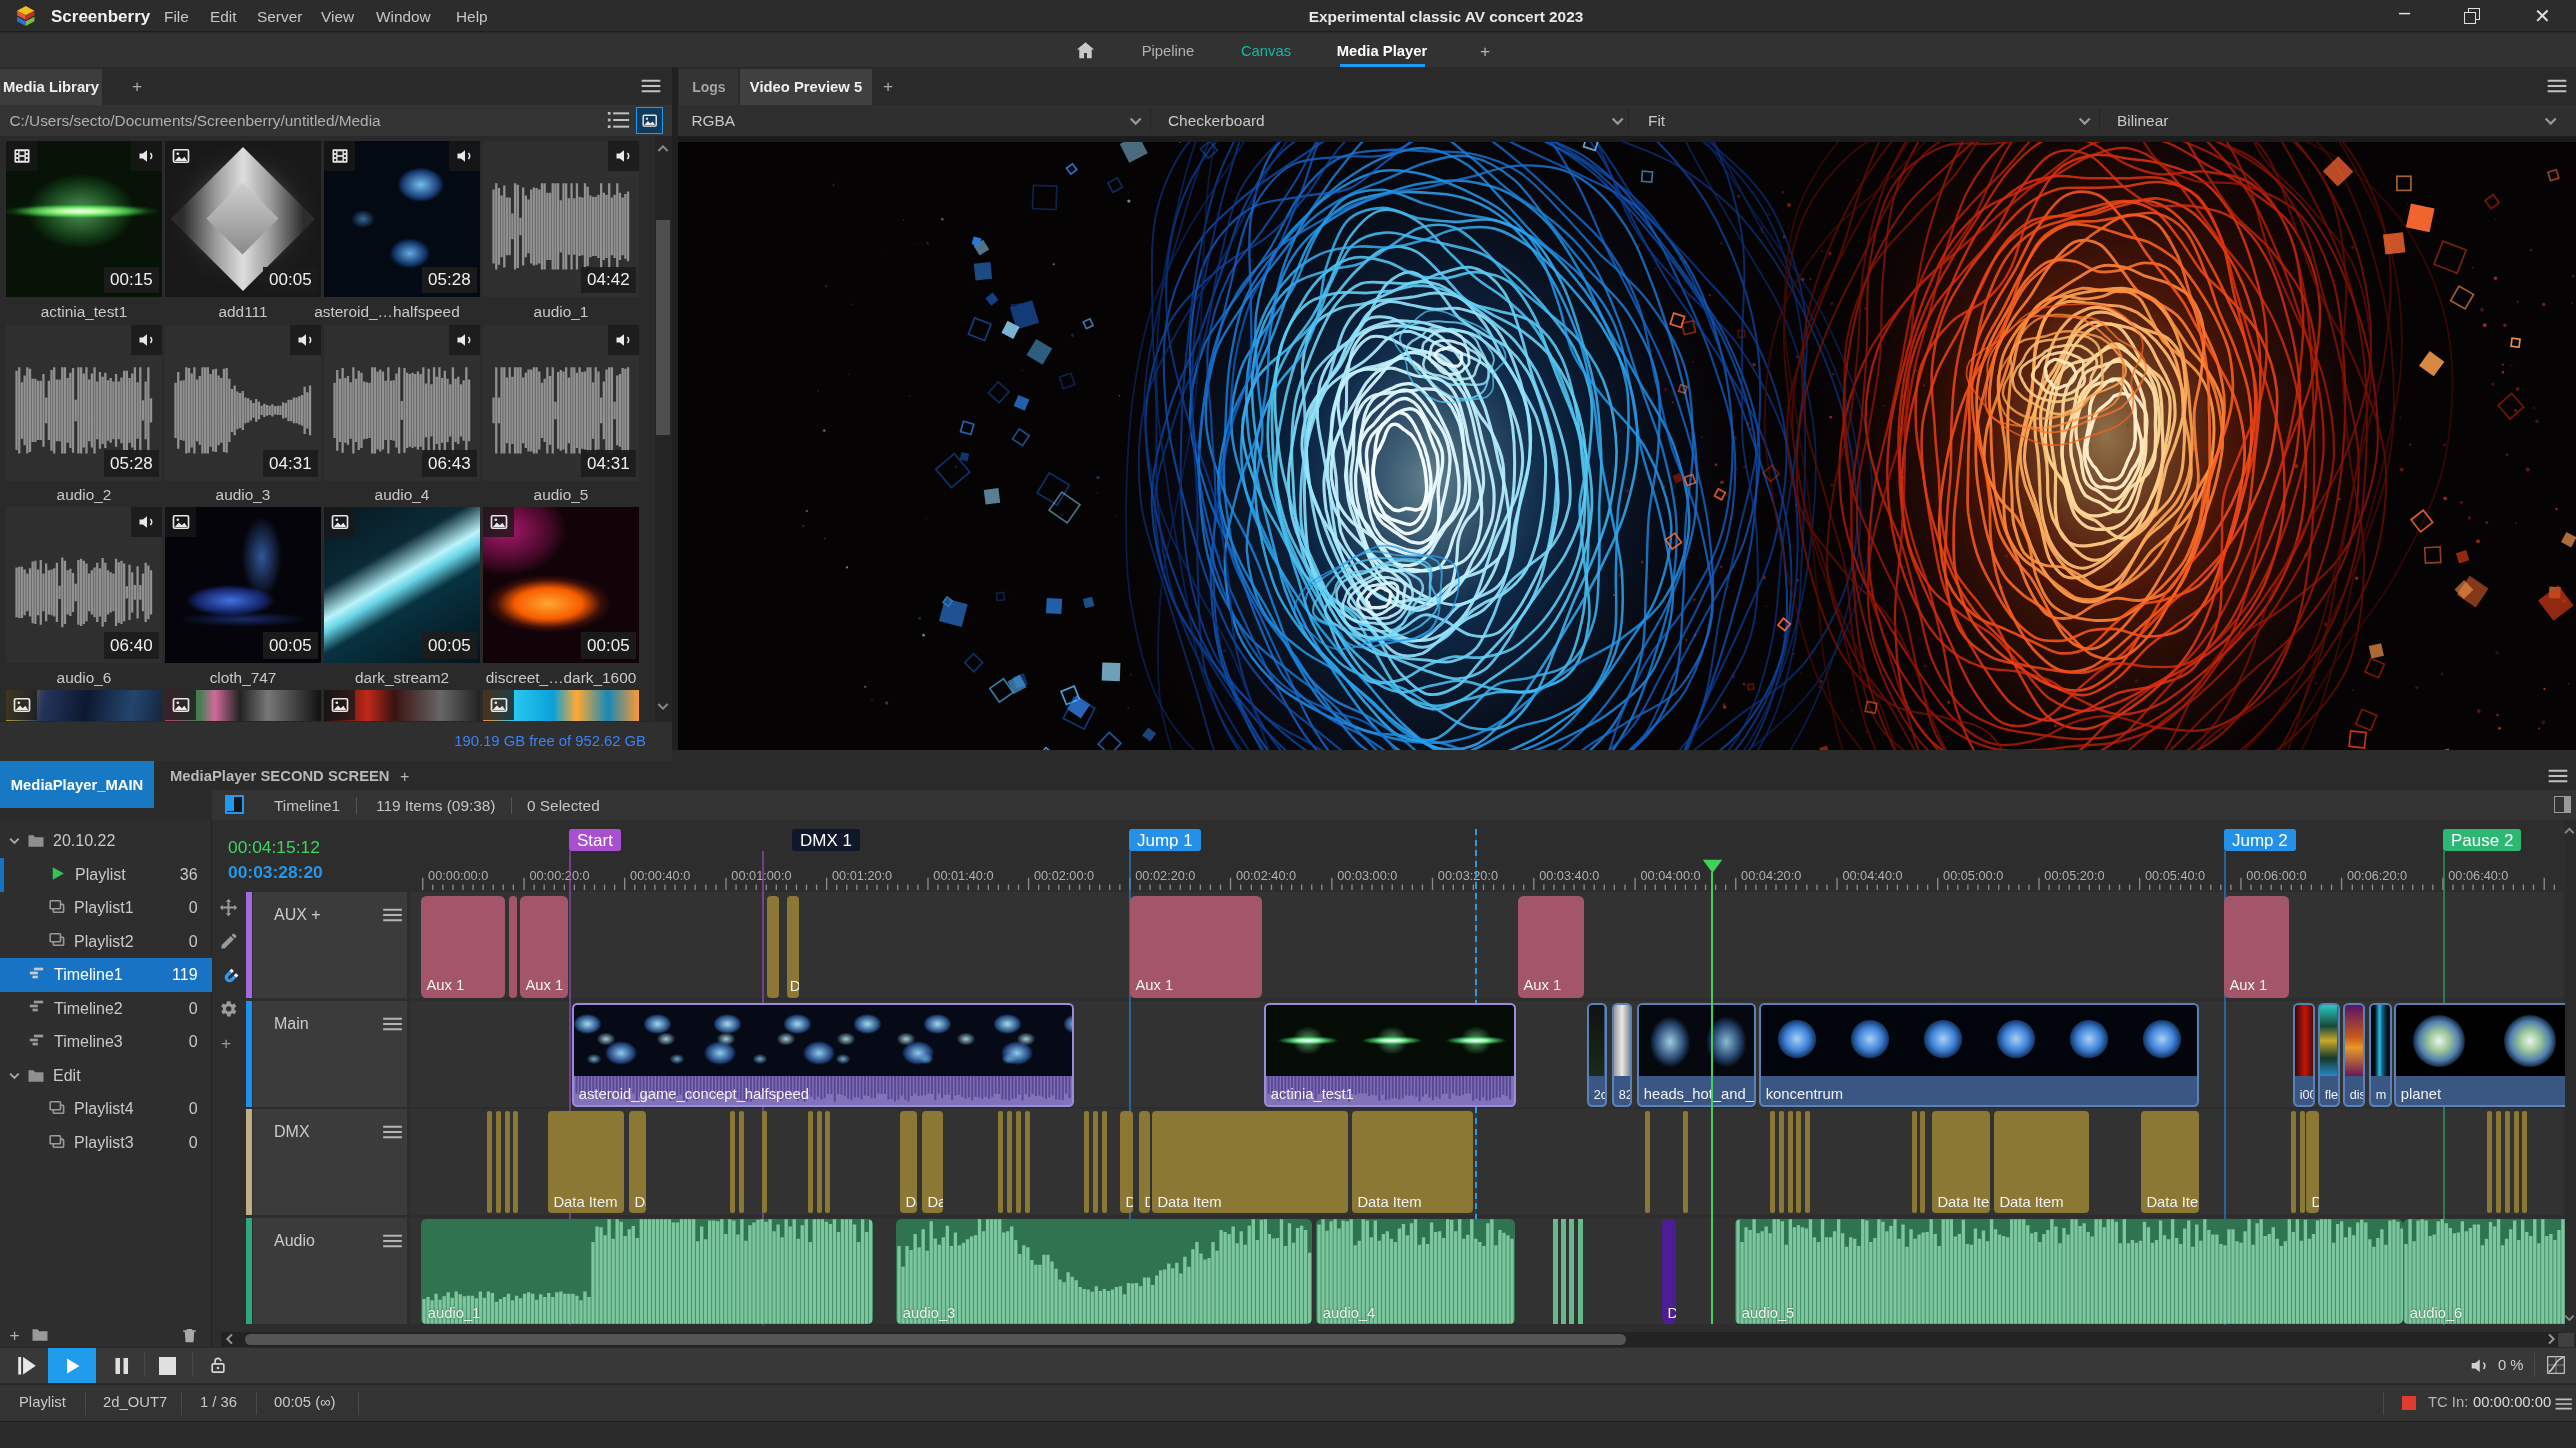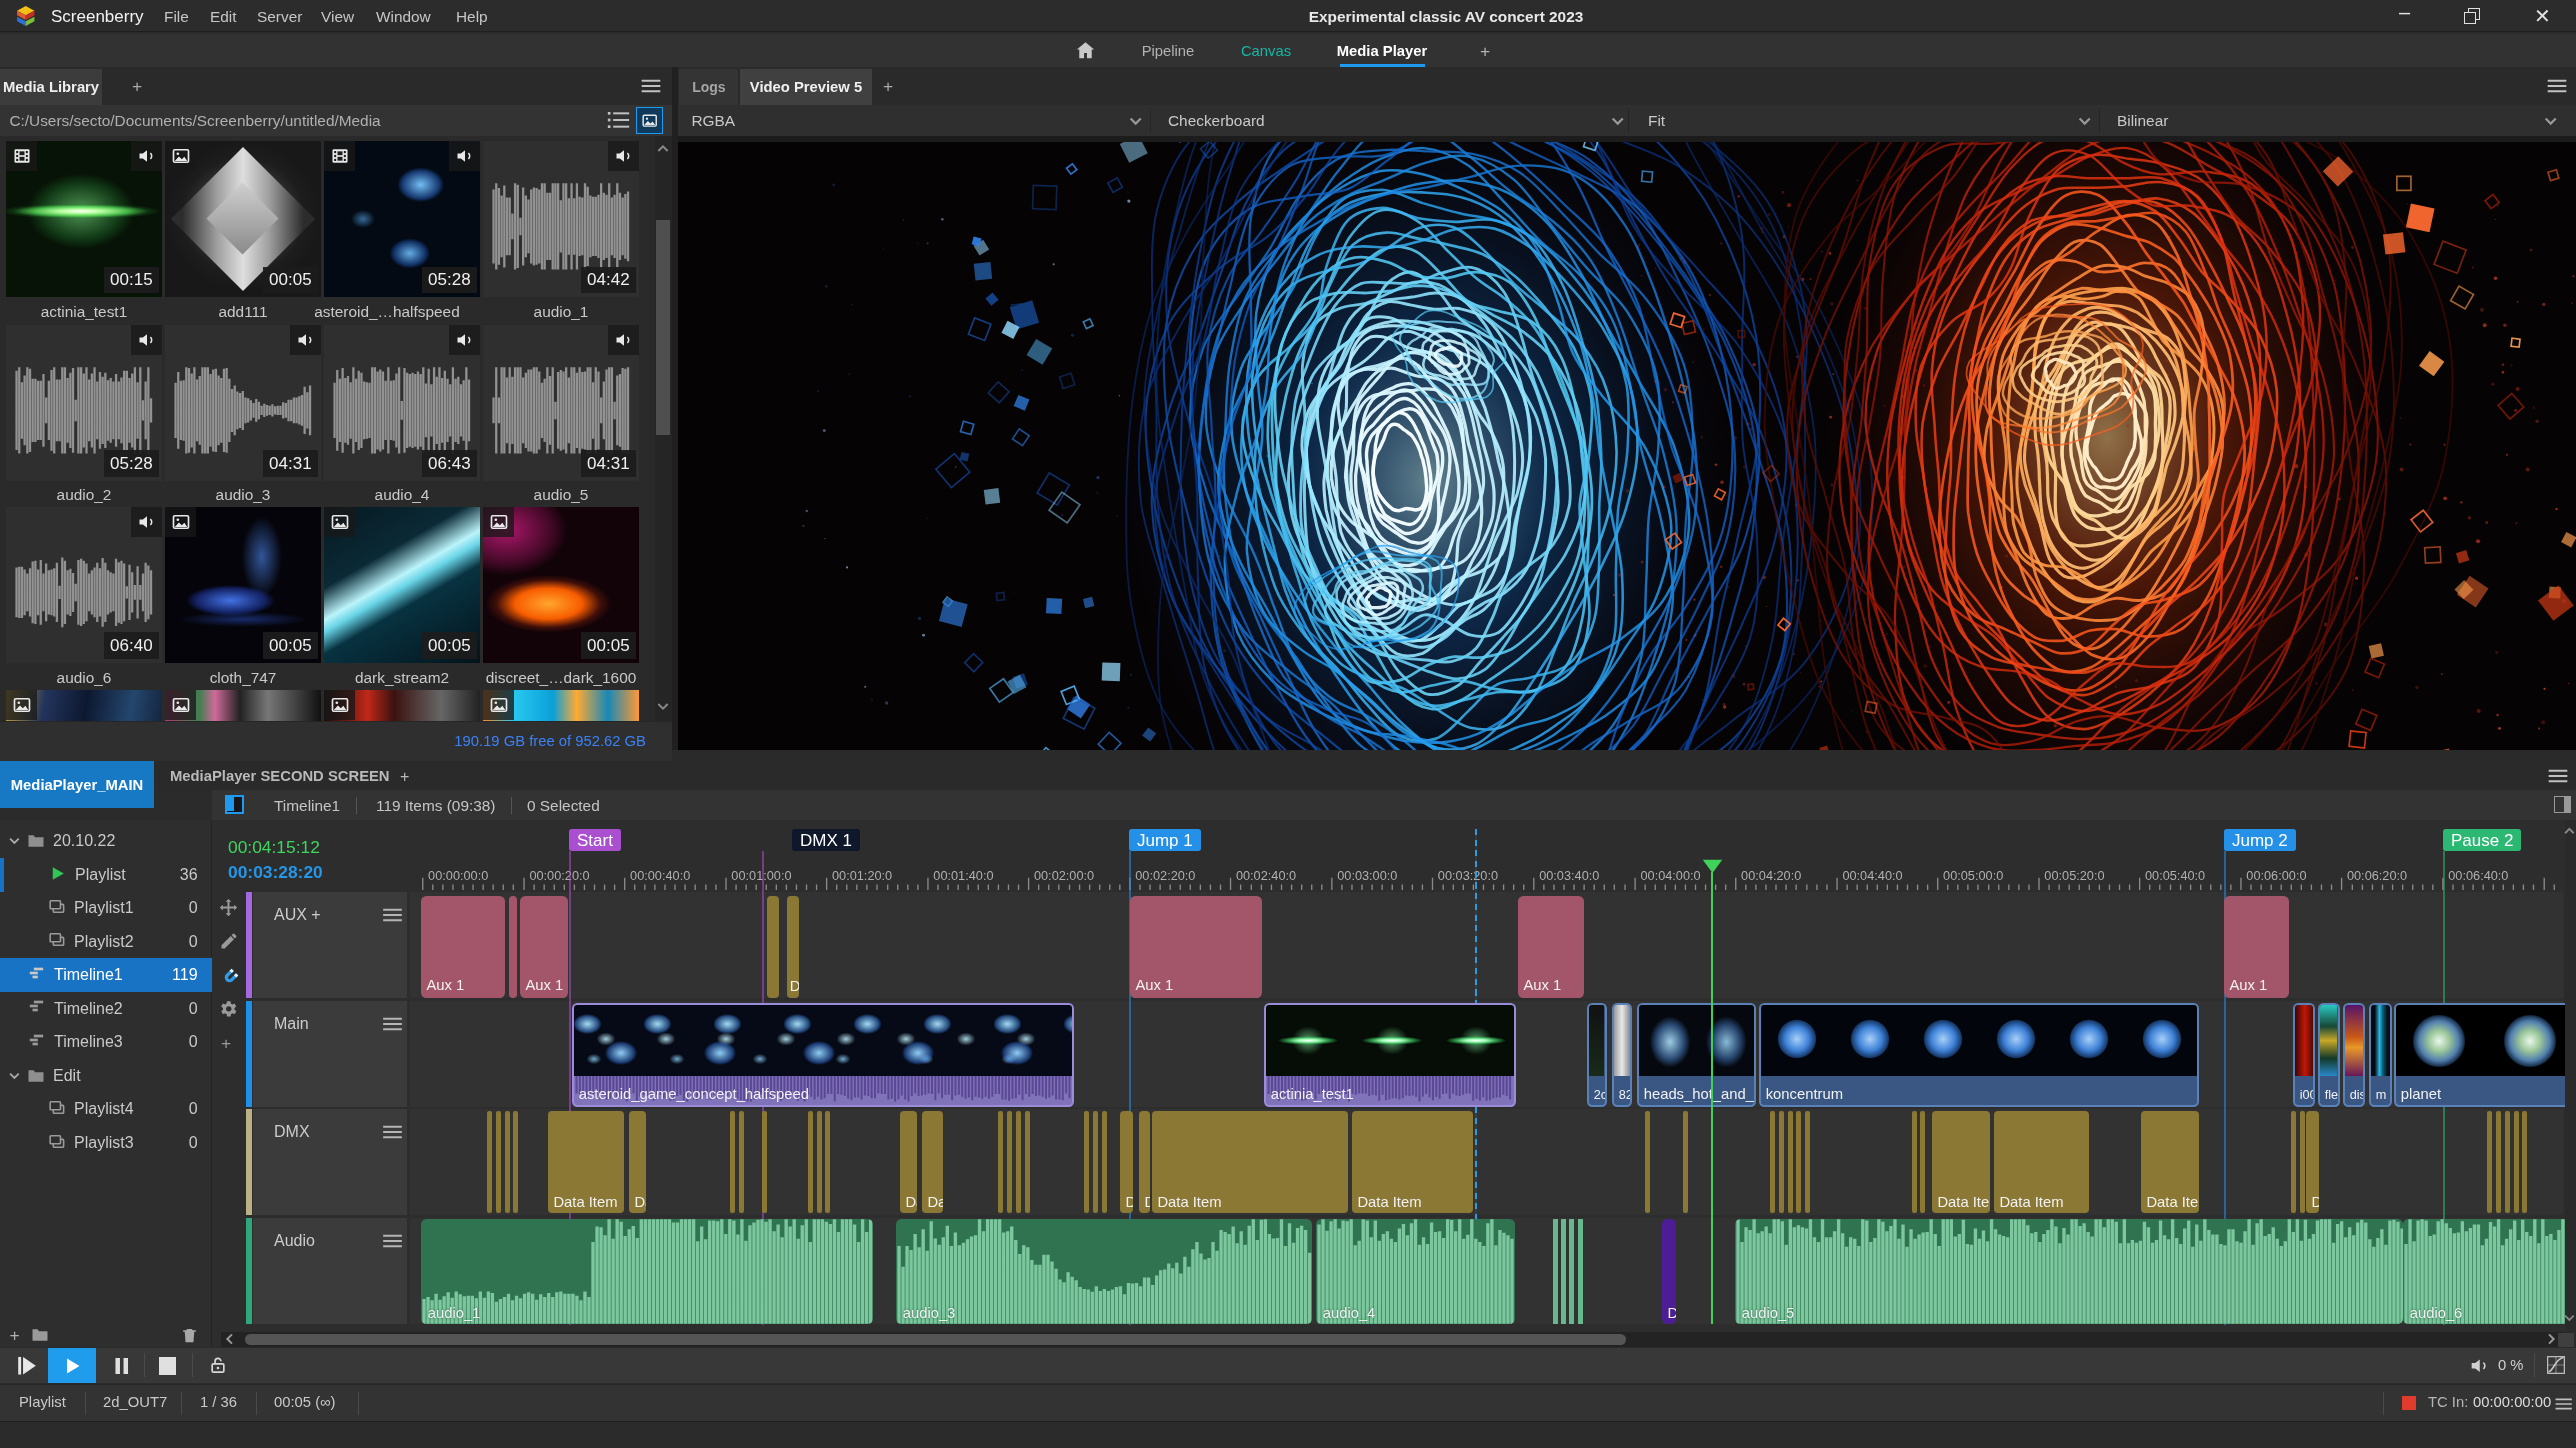--- a/index.html
+++ b/index.html
@@ -14,21 +14,21 @@
 .sep{position:absolute;width:1.3px;background:#555}
 </style></head><body>
 <div class="abs" style="left:0;top:0;width:2576px;height:32px;background:#2c2c2c;border-bottom:1.3px solid #1e1e1e">
     <div class="abs" style="left:13.4px;top:4px"><svg width="25.5" height="24" viewBox="0 0 38 36">
         <path d="M6 10L19 3l13 7-13 7z" fill="#f3c016"></path>
         <path d="M6 10v7l13 7v-7z" fill="#e05a2b"></path>
         <path d="M32 10v7l-13 7v-7z" fill="#c03028"></path>
         <path d="M6 19v7l13 7v-7z" fill="#2f6fd8"></path>
         <path d="M32 19v7l-13 7v-7z" fill="#7abf3a"></path>
       </svg></div>
-    <div class="tx" style="left:51px;top:6.7px;font-size:17px;font-weight:normal;color:#f2f2f2">Screenberry</div>
+    <div class="tx" style="left:51px;top:6.7px;font-size:17px;font-weight:bold;color:#f2f2f2">Screenberry</div>
     <div class="tx" style="left:164px;top:8px;font-size:15.4px;color:#c6c6c6">File</div>
     <div class="tx" style="left:210px;top:8px;font-size:15.4px;color:#c6c6c6">Edit</div>
     <div class="tx" style="left:257px;top:8px;font-size:15.4px;color:#c6c6c6">Server</div>
     <div class="tx" style="left:321px;top:8px;font-size:15.4px;color:#c6c6c6">View</div>
     <div class="tx" style="left:376px;top:8px;font-size:15.4px;color:#c6c6c6">Window</div>
     <div class="tx" style="left:456px;top:8px;font-size:15.4px;color:#c6c6c6">Help</div>
     <div class="tx" style="left:1446px;top:8px;transform:translateX(-50%);font-size:15.4px;font-weight:bold;color:#e8e8e8">Experimental classic AV concert 2023</div>
     <div class="tx" style="left:2399px;top:1.3px;font-size:20px;color:#e0e0e0">–</div>
     <div class="abs" style="left:2468px;top:8px;width:12px;height:12px;border:1.3px solid #e0e0e0"></div>
     <div class="abs" style="left:2464px;top:12px;width:12px;height:12px;border:1.3px solid #e0e0e0;background:#2c2c2c"></div>

